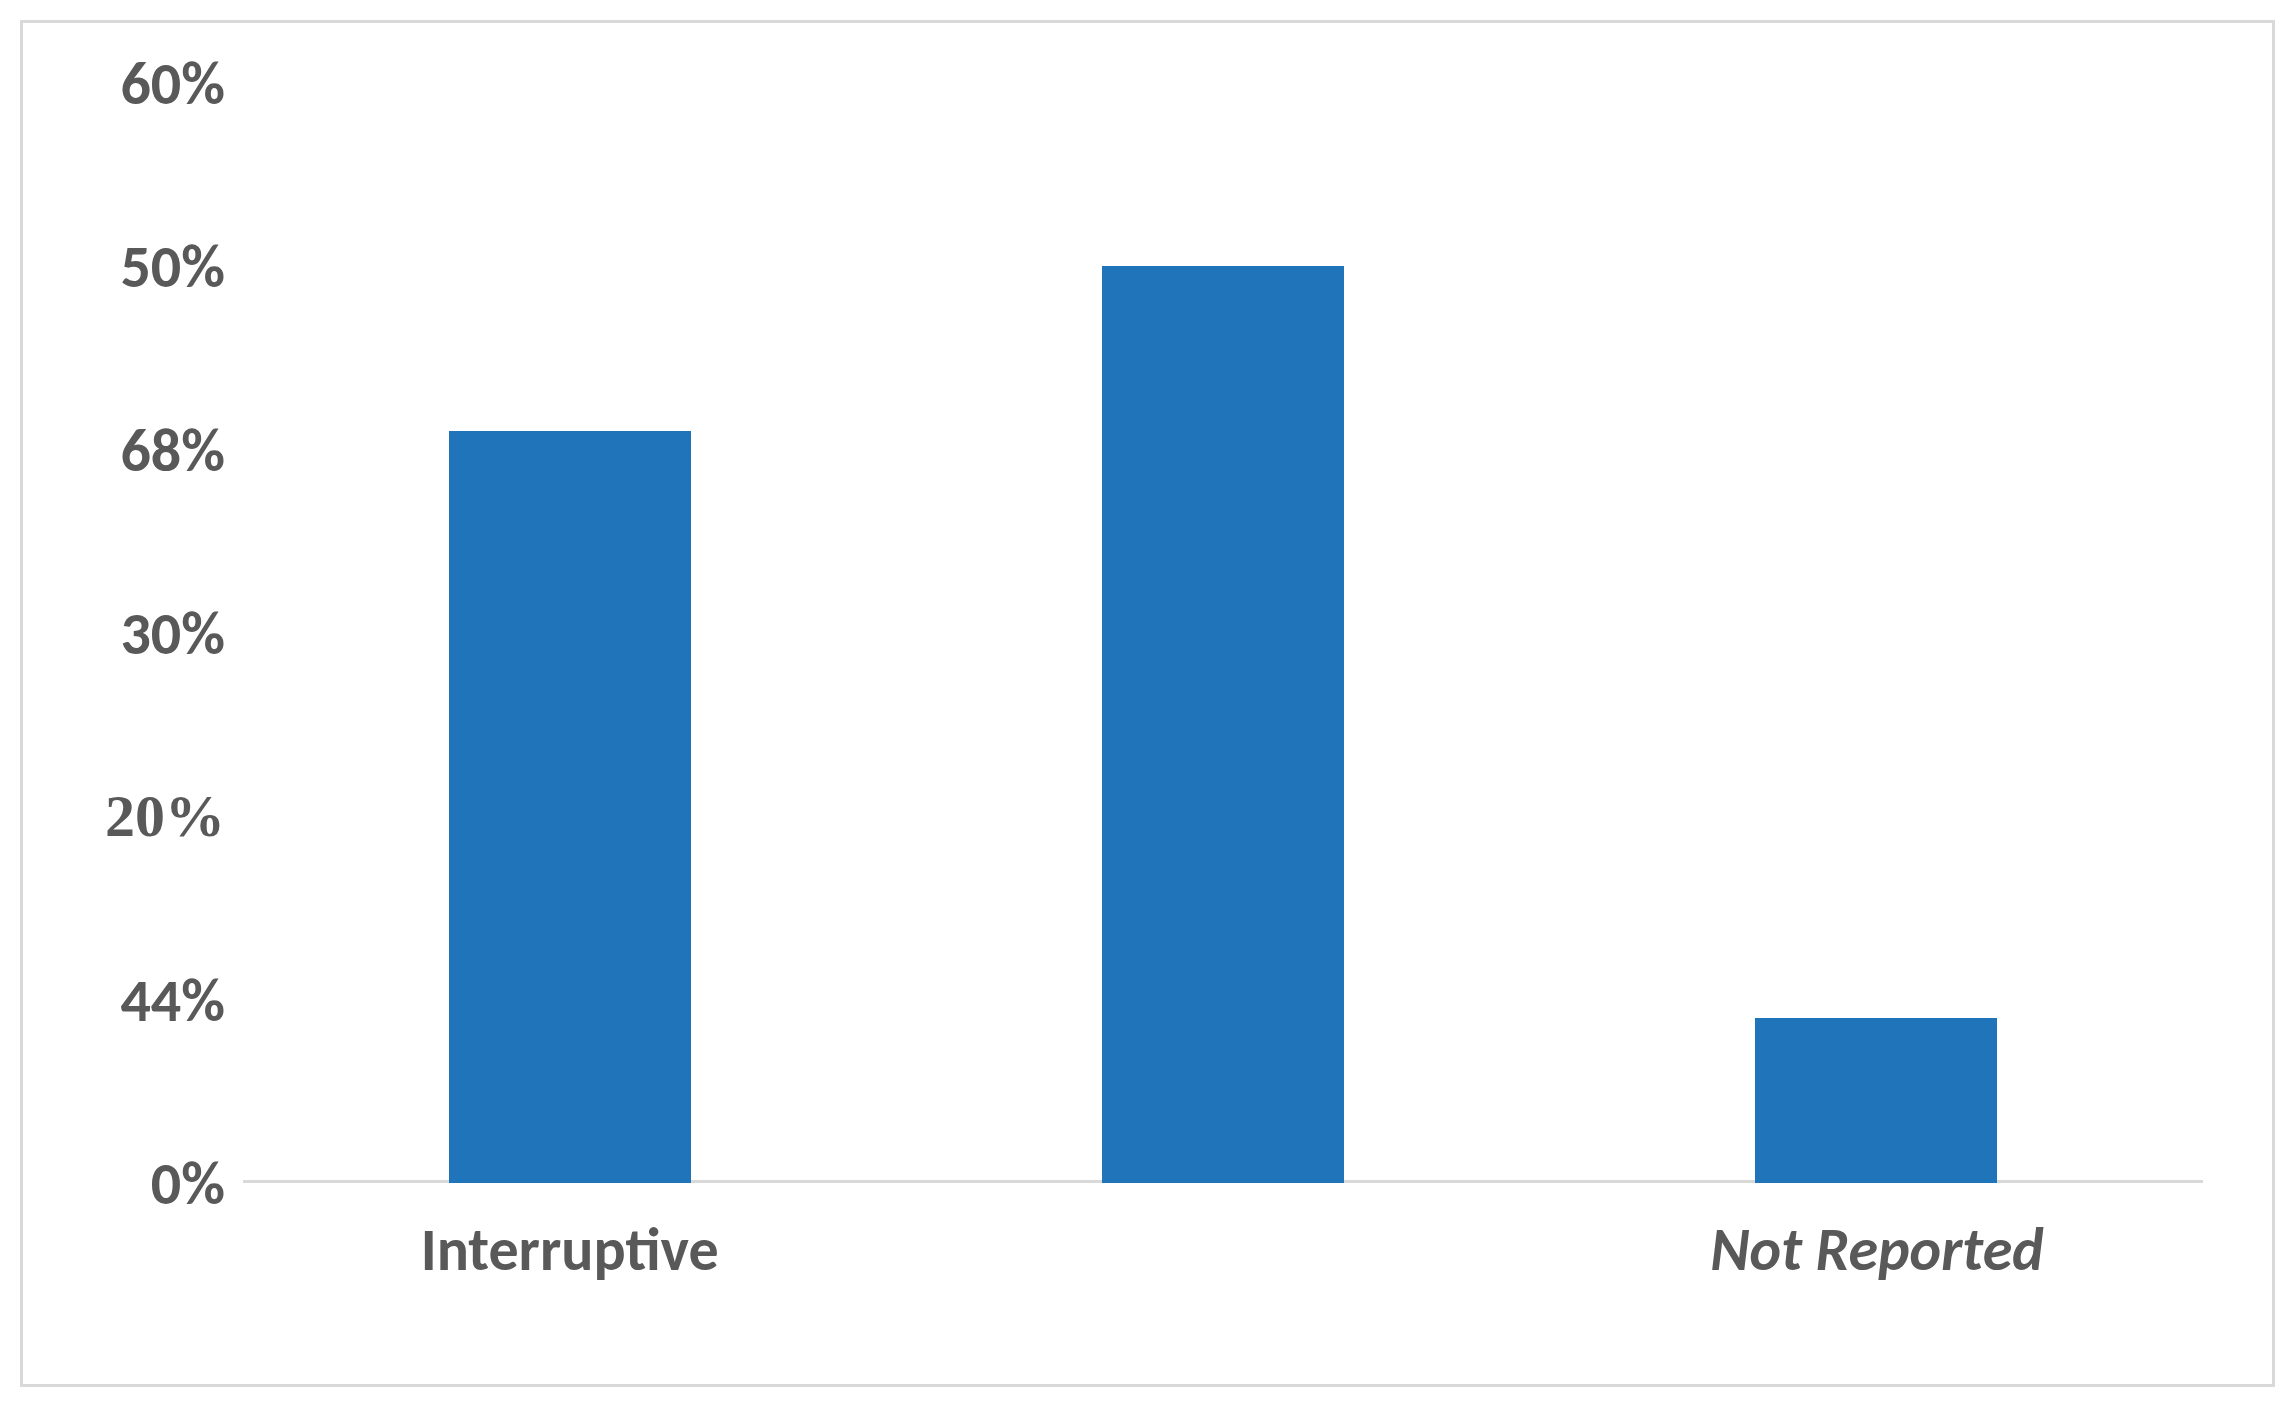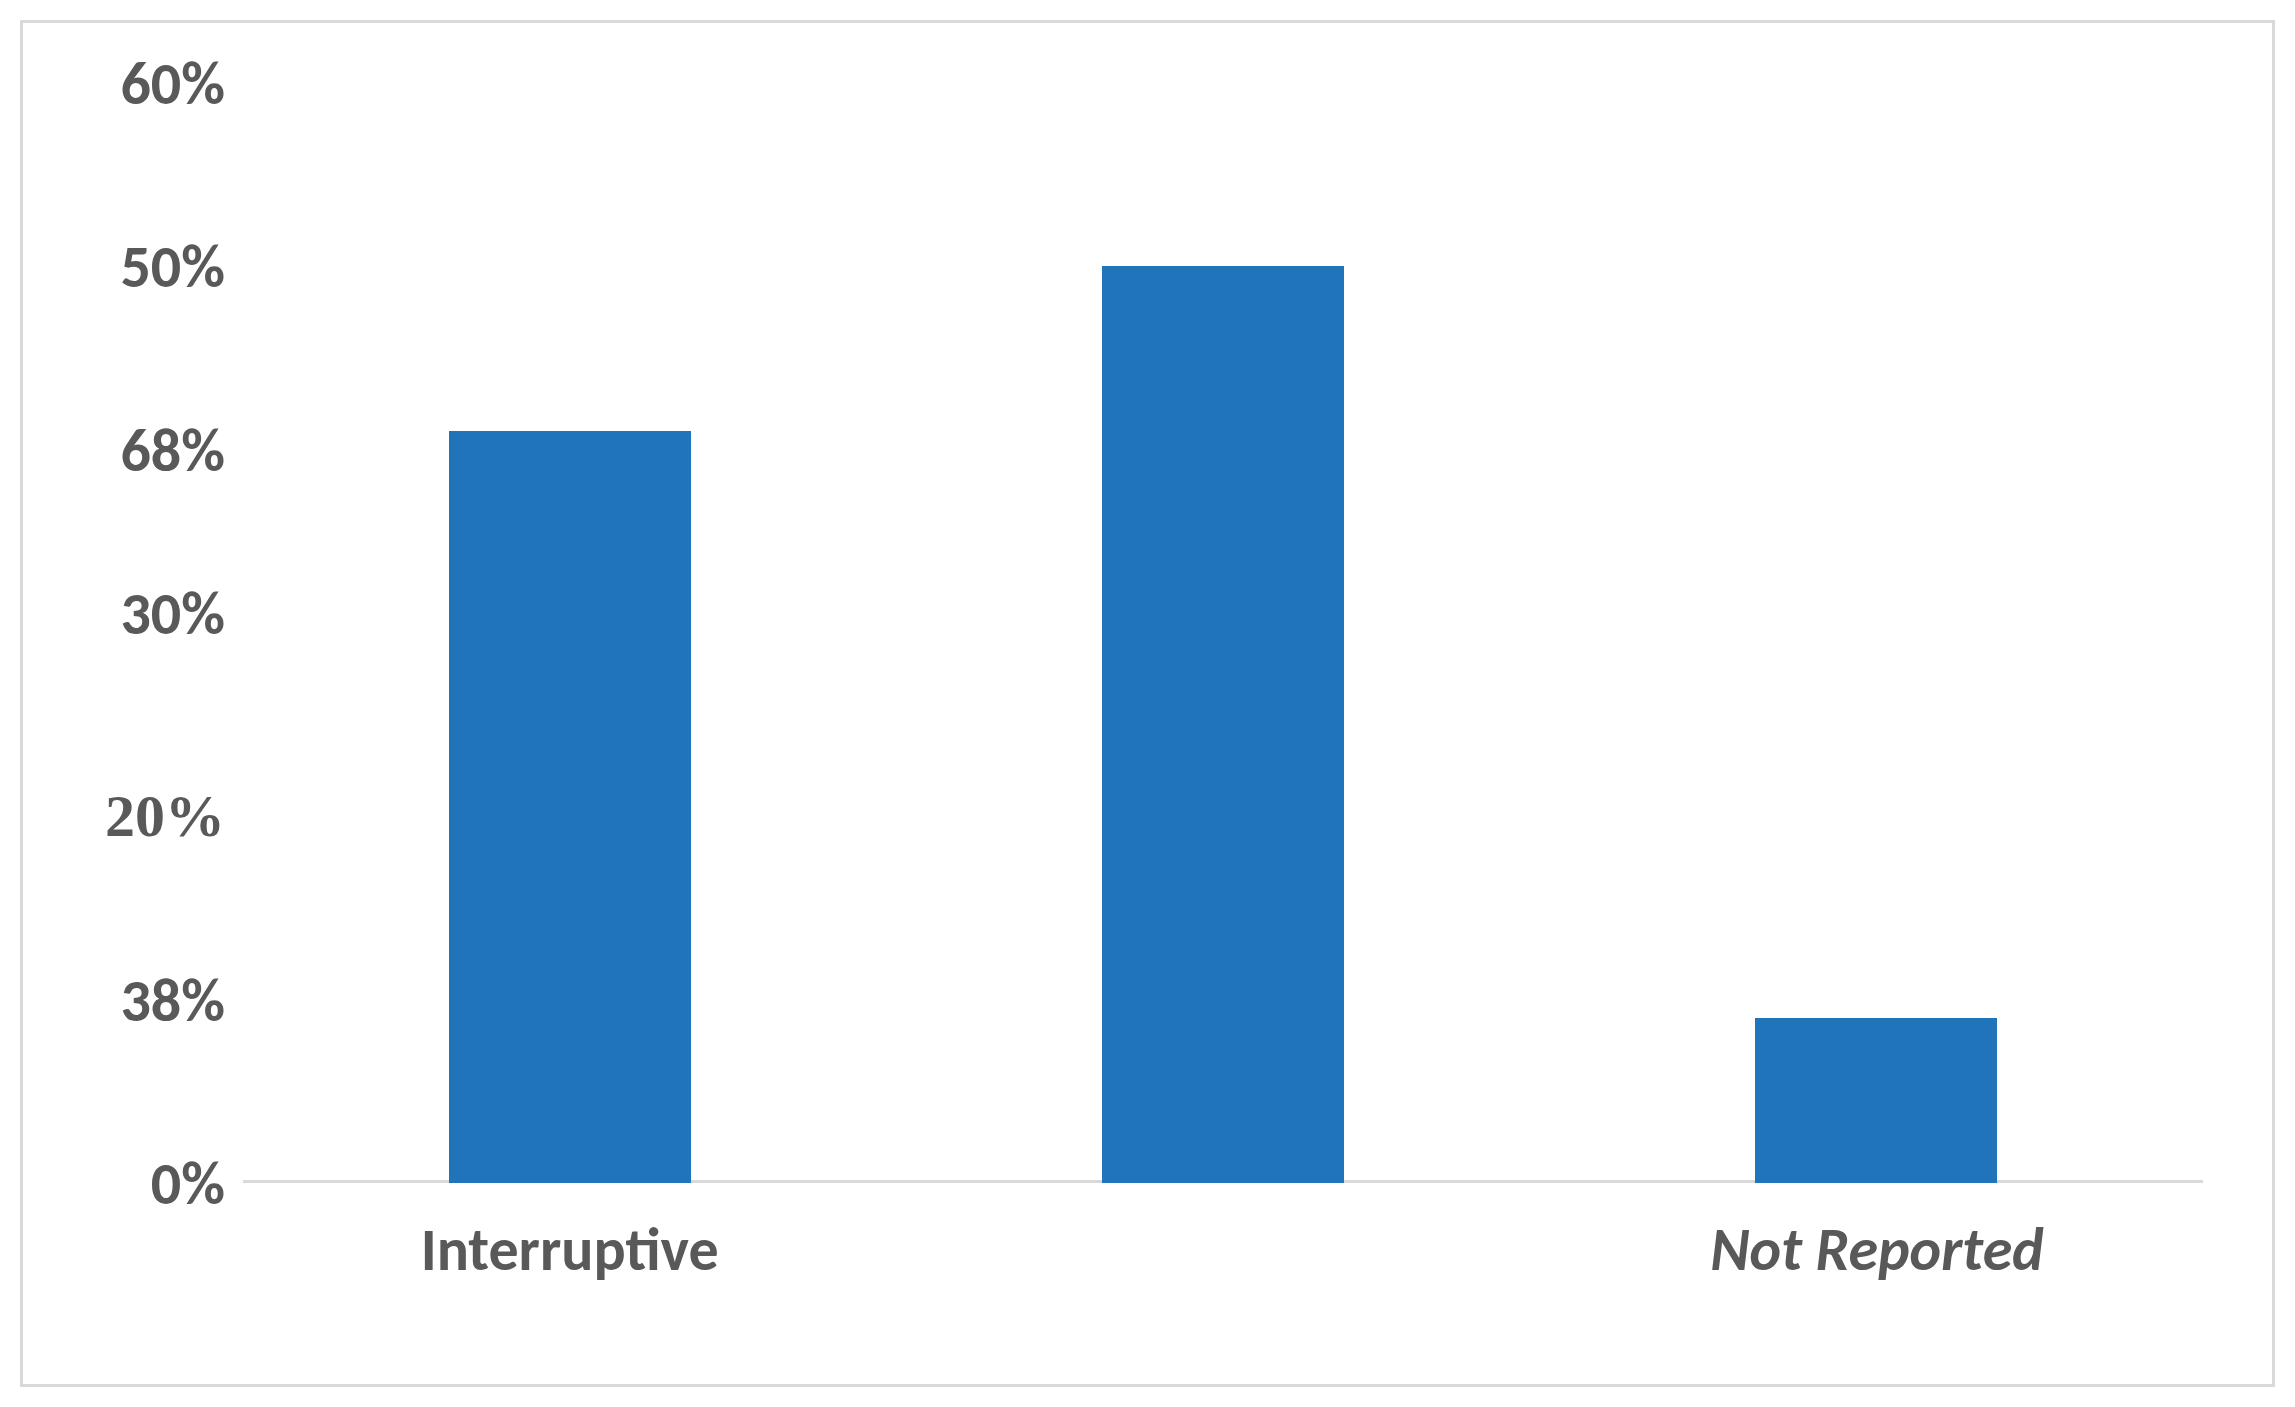--- a/index.html
+++ b/index.html
@@ -63,23 +63,23 @@
   }
 </style>
 </head>
 <body>
 
 <div class="chart-frame">
   <div class="plot-area">
     <div class="baseline"></div>
 
   <div class="y-tick-label" style="top: 1100px;">0%</div>
-      <div class="y-tick-label" style="top: 916.667px;">38%</div>
+      <div class="y-tick-label" style="top: 916.667px;">44%</div>
       <div class="y-tick-label" style="top: 733.333px; font-family: Liberation Serif, serif;">20%</div>
-      <div class="y-tick-label" style="top: 530px;">30%</div>
+      <div class="y-tick-label" style="top: 550px;">30%</div>
       <div class="y-tick-label" style="top: 366.667px;">68%</div>
       <div class="y-tick-label" style="top: 183.333px;">50%</div>
       <div class="y-tick-label" style="top: 0px;">60%</div>
       <div class="bar" style="left: 205.8px; width: 241.733px; height: 751.667px;"></div>
       <div class="x-tick-label" style="left: 326.667px;">Interruptive</div>
       <div class="bar" style="left: 859.133px; width: 241.733px; height: 916.667px;"></div>
       <div class="bar" style="left: 1512.47px; width: 241.733px; height: 165px;"></div>
       <div class="x-tick-label" style="left: 1634px; font-style: italic;">Not Reported</div>
     </div>
 </div>

